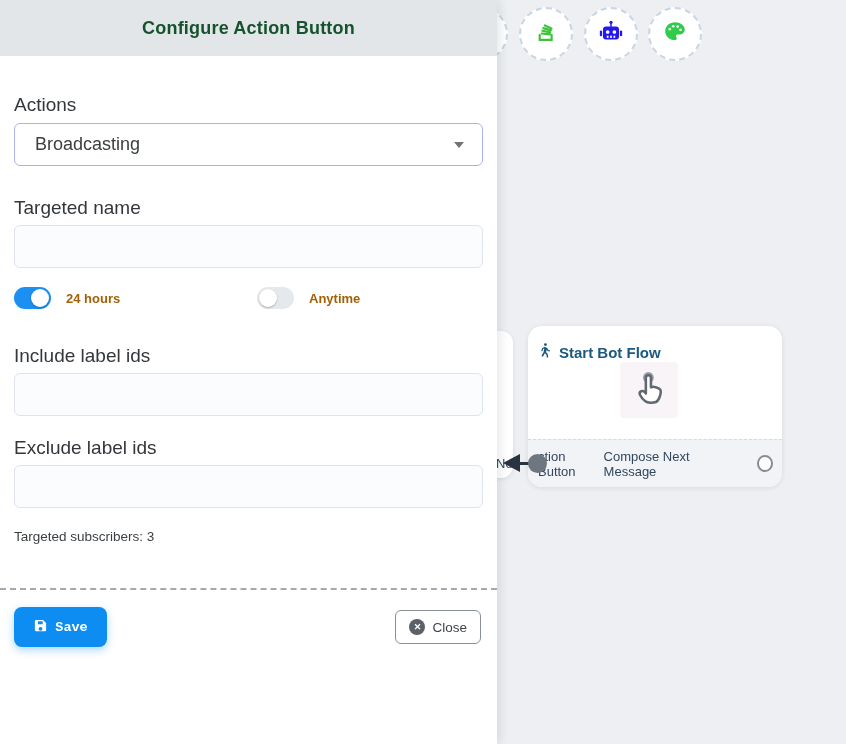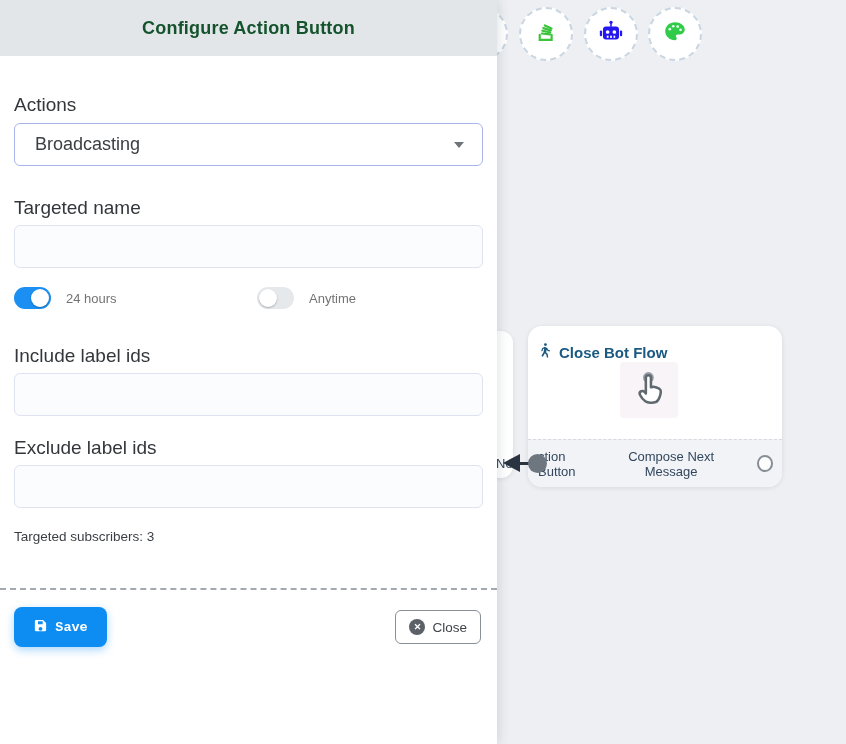--- a/index.html
+++ b/index.html
@@ -22,21 +22,21 @@
   .node-header svg { width:17px; height:17px; flex:0 0 auto; }
   .node-title { font-size:15px; font-weight:700; color:#1a5a80; }
   .node-body { position:relative; height:79px; }
   .tap-box { position:absolute; left:92px; top:-1px; width:58px; height:56px;
     background:#f8f4f7; border-radius:4px; display:flex; align-items:center; justify-content:center; }
   .tap-box svg { width:42px; height:42px; }
   .node-footer { position:absolute; left:0; right:0; bottom:0; height:48px;
     background:#f2f3f6; border-top:1.5px dashed #d6d9de; border-radius:0 0 14px 14px;
     display:flex; align-items:center; justify-content:space-between; padding:0 9px 0 10px; }
   .port-label { font-size:13px; color:#32475e; }
-  .footer-right { display:flex; align-items:center; gap:18px;text-align:center; }
+  .footer-right { display:flex; align-items:center; gap:18px; }
   .port-ring { width:17px; height:17px; border-radius:50%; border:2.5px solid #868d95; background:#fdfdfe; }
 
   
   .frag-text { position:absolute; left:496px; top:456px; font-size:13px; color:#32475e; z-index:3; }
   .edge-marker { position:absolute; left:503px; top:453px; z-index:4; width:45px; height:21px; }
   .edge-arrow { position:absolute; left:0; top:1px; width:0; height:0;
     border-top:9px solid transparent; border-bottom:9px solid transparent; border-right:17px solid #2a3441; }
   .edge-line { position:absolute; left:14px; top:8.5px; width:16px; height:3.5px; background:#2a3441; }
   .edge-dot { position:absolute; left:25px; top:1px; width:19px; height:19px; border-radius:50%; background:#6e7780; }
 
@@ -60,21 +60,21 @@
 
   .toggles-row { position:relative; margin-top:19px; height:22px; }
   .toggle-group { position:absolute; top:0; display:flex; align-items:center; gap:15px; }
   .tg-1 { left:0; } .tg-2 { left:243px; }
   .toggle { width:37px; height:22px; border-radius:11px; position:relative; cursor:pointer; }
   .toggle.on { background:#1b90f2; }
   .toggle.off { background:#e6e9ec; }
   .knob { position:absolute; top:2px; width:18px; height:18px; border-radius:50%; background:#ffffff;
     box-shadow:0 1px 2px rgba(0,0,0,.25); }
   .toggle.on .knob { right:2px; } .toggle.off .knob { left:2px; }
-  .toggle-label { font-size:13px; color:#737373; }
+  .toggle-label { font-size:13px; color:#a16207;font-weight:bold; }
 
   .lbl-include { margin-top:36px; }
   .lbl-exclude { margin-top:21px; }
   .targeted { margin-top:21px; font-size:13.5px; color:#3a3f45; }
 
   .panel-divider { margin:44px -14px 0 -14px; border-top:2px dashed #a3a9af; }
   .buttons-row { margin-top:17px; display:flex; align-items:center; justify-content:space-between; padding-right:2px; }
   .save-btn { display:flex; align-items:center; gap:7px; width:93px; height:40px; justify-content:center;
     background:#0d8cf2; color:#fff; font-size:13.5px; font-weight:700; border:none; border-radius:8px;
     cursor:pointer; box-shadow:0 3px 8px rgba(13,140,242,.35); font-family:Liberation Mono, monospace; }
@@ -140,21 +140,21 @@
     <div class="strip-card"></div>
 
     <div class="node-card">
       <div class="node-header">
         <span>
           <svg viewBox="0 0 24 24" fill="#1a5a80">
             <circle cx="13.3" cy="3.6" r="2"></circle>
             <path d="M12.4 6.6 8.6 8.8 7.3 12.9l1.9-.3.9-2.6 1.5-.8-1 5.2-3 5.4 2.1 1 2.8-5 2.2 2.3.6 4 2-.4-.7-4.7-2.3-2.4.8-3.6 1.4 1.8 2.9.6.3-1.7-2.2-.5-1.7-2.6z"></path>
           </svg>
         </span>
-        <span class="node-title">Close Bot Flow</span>
+        <span class="node-title">Start Bot Flow</span>
       </div>
       <div class="node-body">
         <div class="tap-box">
           <span>
             <svg viewBox="0 0 28 28">
               <circle cx="13.6" cy="7" r="3.6" fill="#8d949b" opacity="0.9"></circle>
               <path d="M11.9 16.5V7.2a1.7 1.7 0 0 1 3.4 0v6.3l1.2-.24c.7-.14 4.2.5 5 1.8.7 1.1.3 2.8-.25 4.5-.5 1.5-1.2 3.2-2.7 3.8-1.9.7-5.4.7-7-.5-1.2-.8-2.9-3-3.5-4.2-.5-.9-.2-1.9.5-2.4.7-.5 1.9-.3 2.5.4l.85 1z" fill="#fff" stroke="#606870" stroke-width="1.7" stroke-linejoin="round"></path>
             </svg>
           </span>
         </div>

